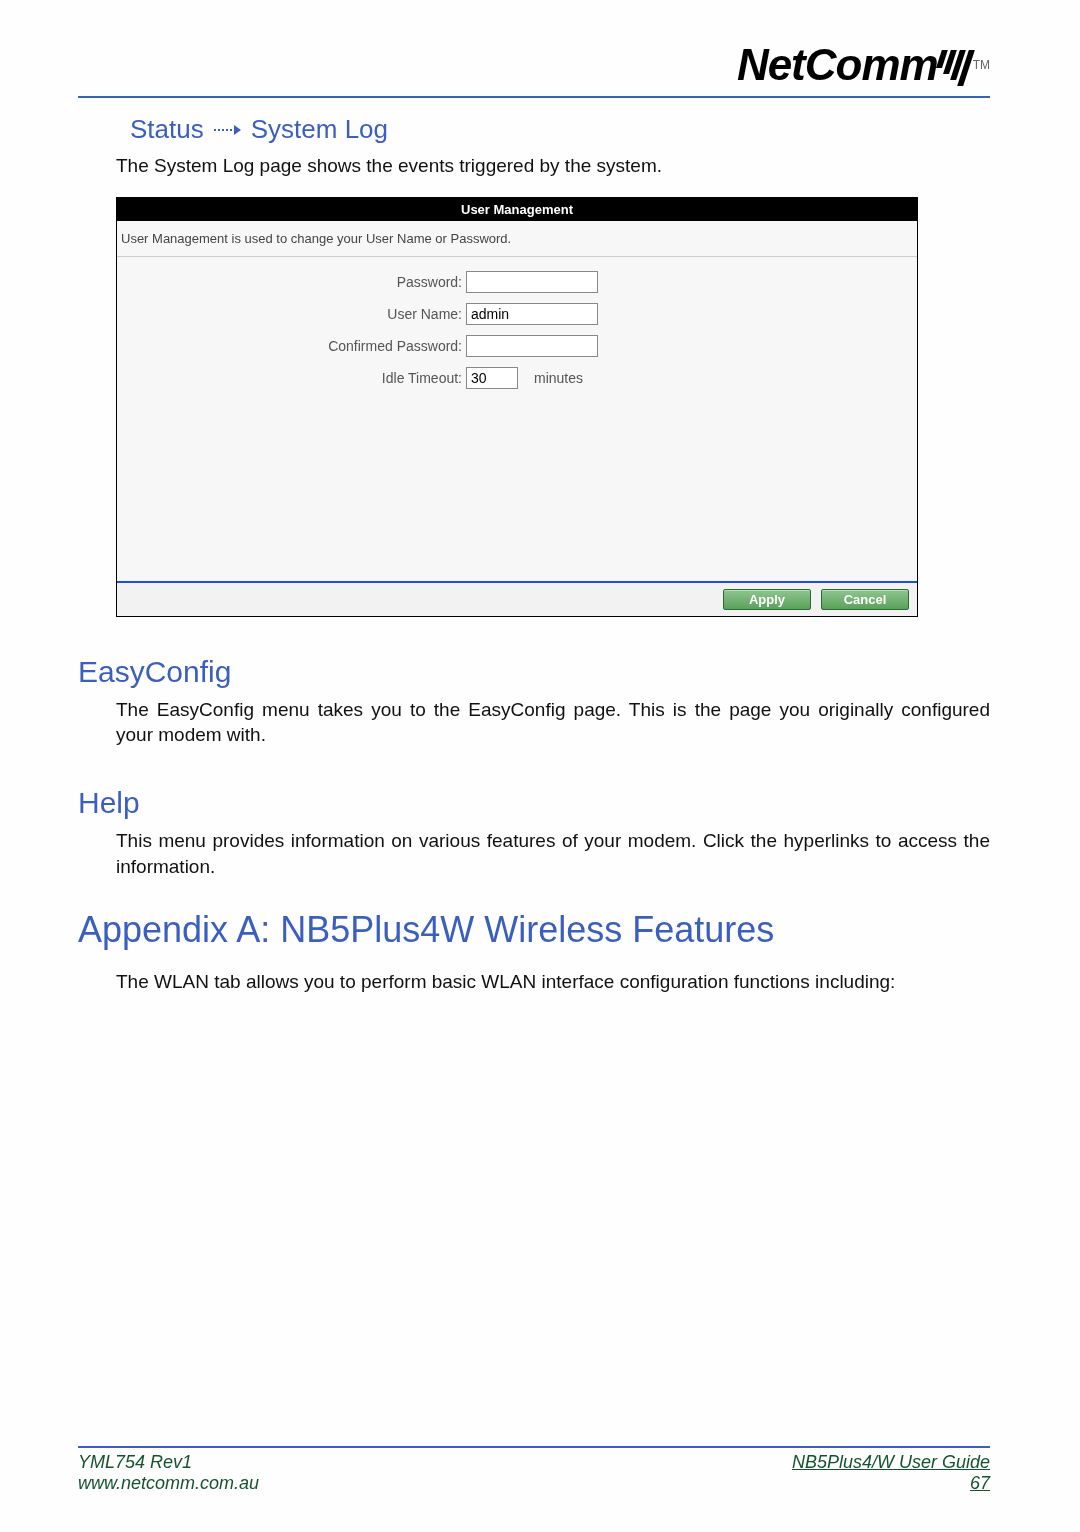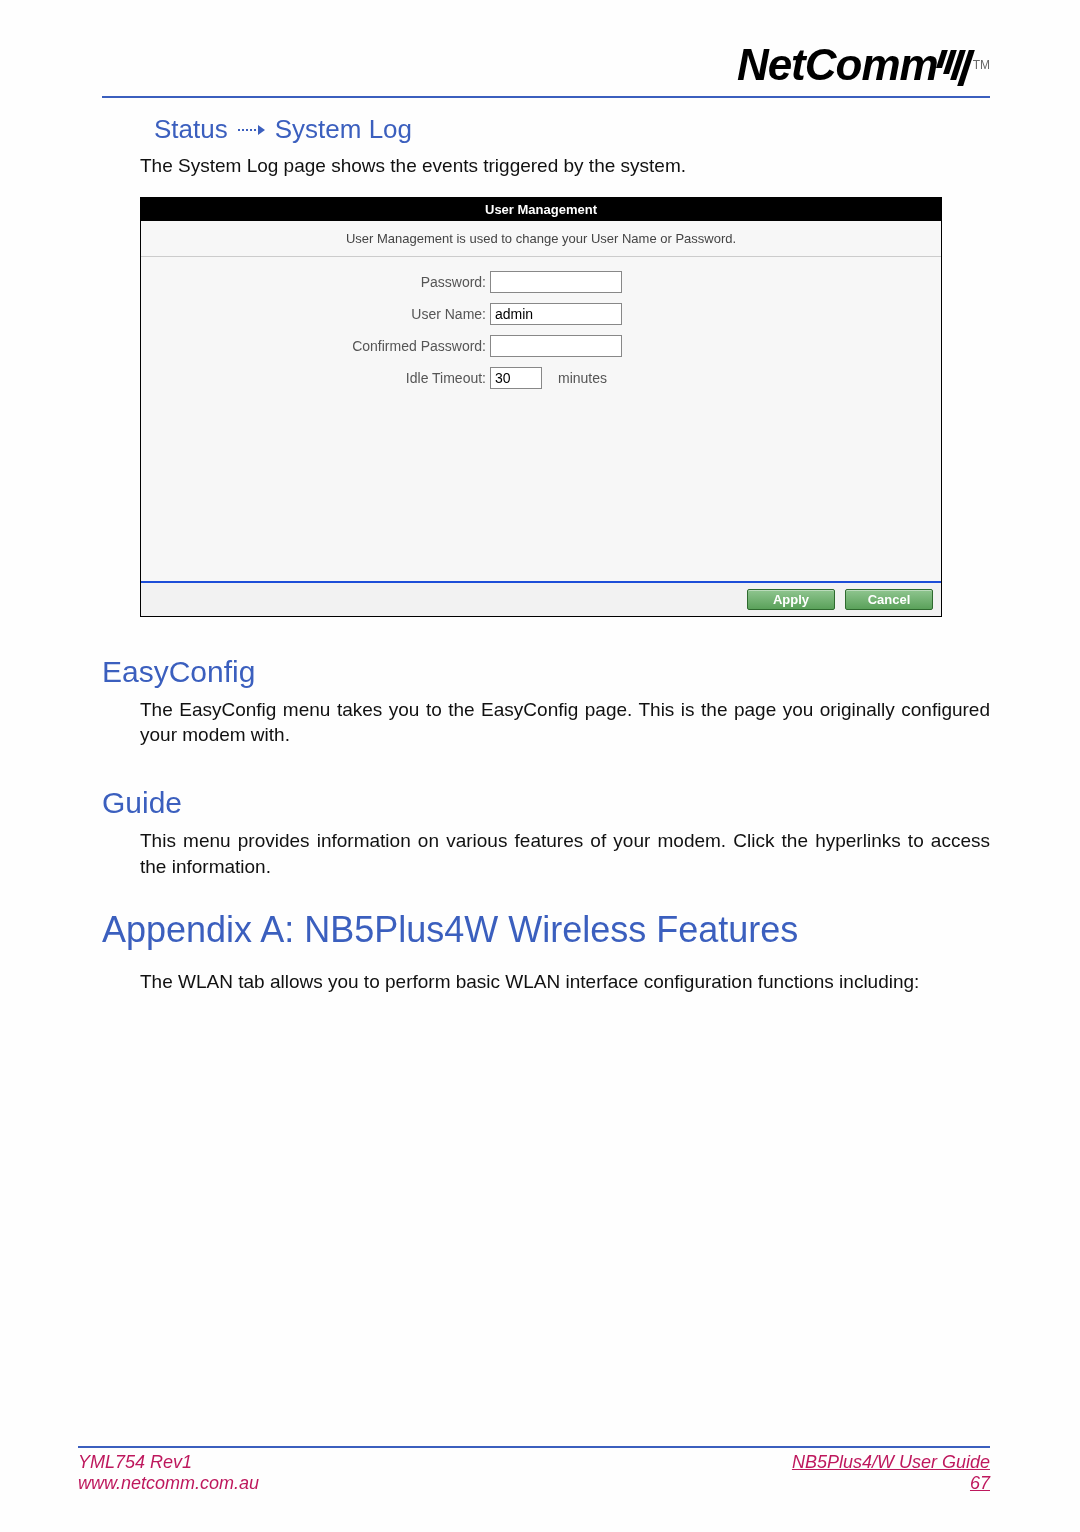--- a/index.html
+++ b/index.html
@@ -8,21 +8,21 @@
       padding: 0;
       width: 1080px;
       height: 1532px;
       background: #fefefe;
       font-family: Verdana, Geneva, sans-serif;
       color: #111;
       position: relative;
     }
     .page {
       box-sizing: border-box;
-      padding: 20px 78px 0 102px;
+      padding: 20px 78px 0 78px;
       width: 1068px;
       height: 1532px;
       position: relative;
     }
     
     .header {
       display: flex;
       justify-content: flex-end;
       align-items: flex-end;
       height: 70px;
@@ -95,21 +95,20 @@
     .panel-titlebar {
       background: #000;
       color: #fff;
       text-align: center;
       font-family: Verdana, Geneva, sans-serif;
       font-weight: 700;
       font-size: 13px;
       padding: 4px 0;
     }
     .panel-desc {
-      text-align: center;
       font-size: 13px;
       color: #444;
       padding: 10px 4px;
       border-bottom: 1px solid #ccc;
       background: #f7f7f7;
       font-family: Verdana, Geneva, sans-serif;
     }
     .panel-form {
       background: #f7f7f7;
       padding: 14px 0 0 0;
@@ -215,21 +214,21 @@
       position: absolute;
       left: 78px;
       right: 78px;
       bottom: 38px;
     }
     .footer-row {
       display: flex;
       justify-content: space-between;
       font-family: "Segoe UI", "Trebuchet MS", sans-serif;
       font-style: italic;
-      color: #be185d;
+      color: #14532d;
       font-size: 18px;
       margin-top: 4px;
     }
     .footer-row .right { text-align: right; text-decoration: underline; }
   </style>
 </head>
 <body>
 
 <div class="page">
 
@@ -290,21 +289,21 @@
     </div>
     <div class="panel-footer">
       <span class="btn">Apply</span>
       <span class="btn">Cancel</span>
     </div>
   </div>
 
   <div class="h2">EasyConfig</div>
   <p class="para">The EasyConfig menu takes you to the EasyConfig page. This is the page you originally configured your modem with.</p>
 
-  <div class="h2">Guide</div>
+  <div class="h2">Help</div>
   <p class="para">This menu provides information on various features of your modem. Click the hyperlinks to access the information.</p>
 
   <div class="h1">Appendix A: NB5Plus4W Wireless Features</div>
   <p class="para">The WLAN tab allows you to perform basic WLAN interface configuration functions including:</p>
 
   <div class="footer">
     <hr class="footer-hr">
     <div class="footer-row">
       <div>YML754 Rev1</div>
       <div class="right">NB5Plus4/W User Guide</div>

